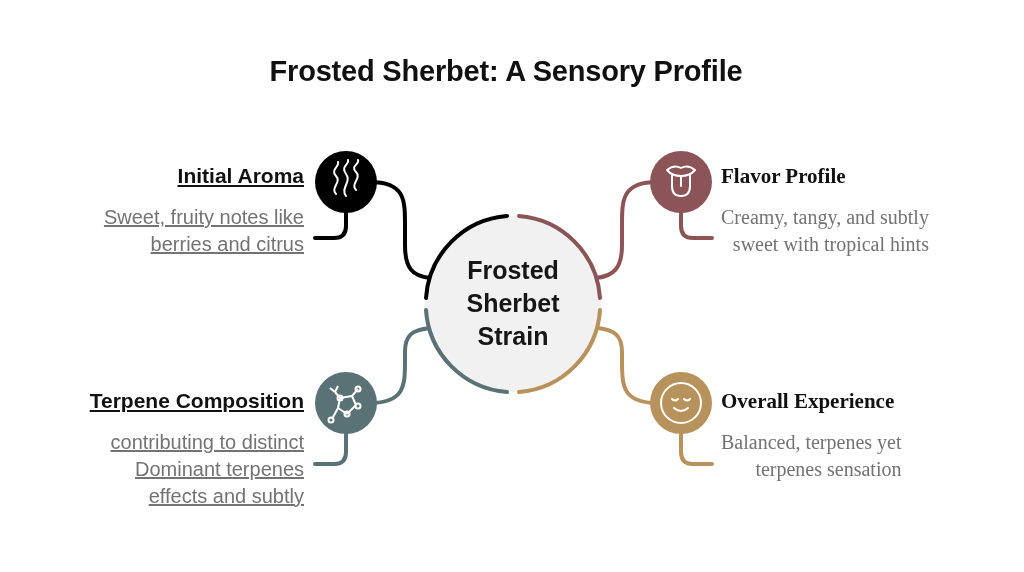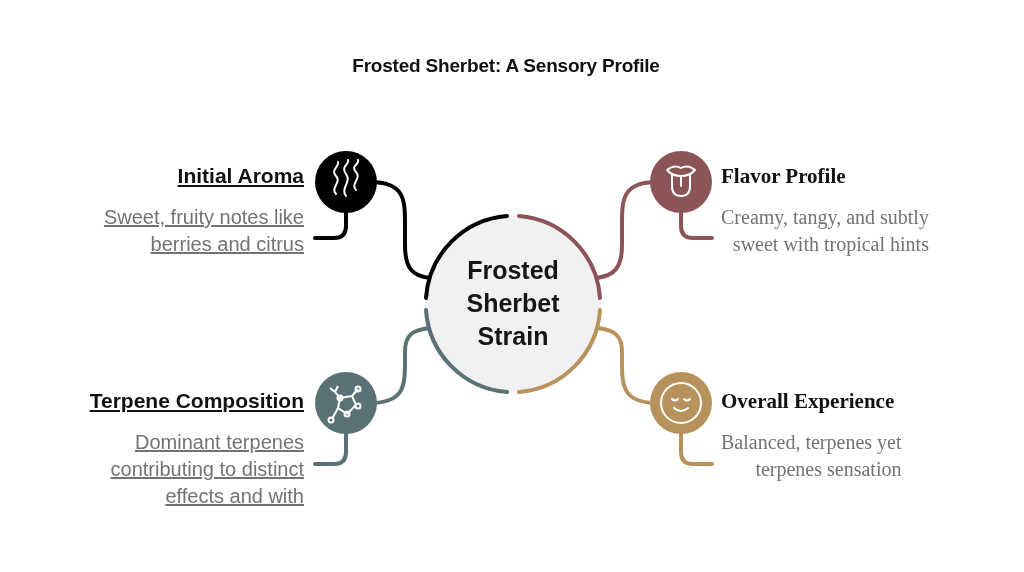--- a/index.html
+++ b/index.html
@@ -1,19 +1,19 @@
 <!DOCTYPE html>
 <html><head>
   <meta charset="utf-8">
   <style>
     html, body { margin: 0; padding: 0; background: #ffffff; }
     body { width: 1024px; height: 572px; position: relative; overflow: hidden;
       font-family: "Liberation Sans", "DejaVu Sans", sans-serif; color: #111; }
     .title { position: absolute; left: 0; top: 55px; width: 1012px; text-align: center;
-      font-size: 19px; font-weight: bold; letter-spacing: -0.2px; }
+      font-size: 29px; font-weight: bold; letter-spacing: -0.2px; }
     svg.diagram { position: absolute; left: 0; top: 0; }
     .center-label { position: absolute; left: 433px; top: 254px; width: 160px; text-align: center;
       font-size: 25px; font-weight: bold; line-height: 33px; color: #161616; }
     .node-title { position: absolute; font-size: 21px; font-weight: bold; white-space: nowrap; }
     .node-desc { position: absolute; font-size: 20px; line-height: 27px; color: #737373; }
     .left { text-align: right; text-decoration: underline; }
     .right { text-align: right; font-family: Liberation Serif, serif; }
   </style>
 </head>
 <body>
@@ -96,22 +96,22 @@
 </div>
 
 <div class="node-title right" style="left: 721px; top: 164px;">Flavor Profile</div>
 <div class="node-desc right" style="left: 721px; top: 204px;">
   <div>Creamy, tangy, and subtly</div>
   <div>sweet with tropical hints</div>
 </div>
 
 <div class="node-title left" style="right: 720px; top: 389px;">Terpene Composition</div>
 <div class="node-desc left" style="right: 720px; top: 429px;">
+  <div>contributing to distinct</div>
   <div>Dominant terpenes</div>
-  <div>contributing to distinct</div>
-  <div>effects and with</div>
+  <div>effects and subtly</div>
 </div>
 
 <div class="node-title right" style="left: 721px; top: 389px;">Overall Experience</div>
 <div class="node-desc right" style="left: 721px; top: 429px;">
   <div>Balanced, terpenes yet</div>
   <div>terpenes sensation</div>
 </div>
 
 </body></html>

